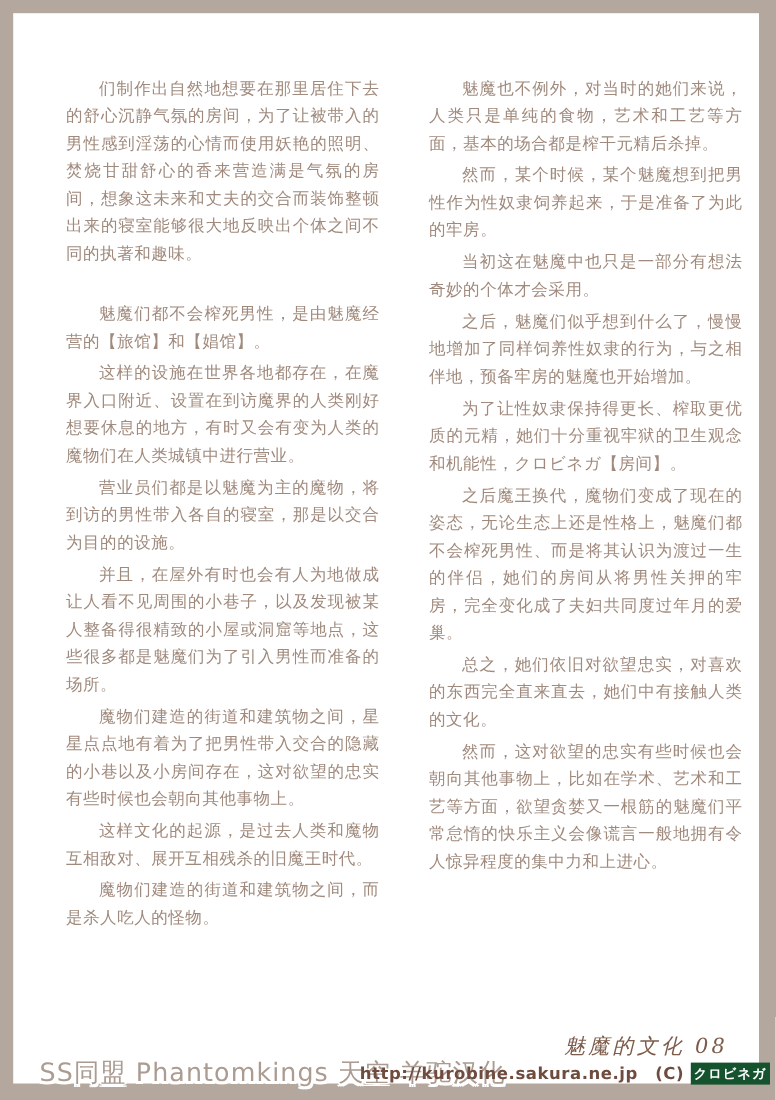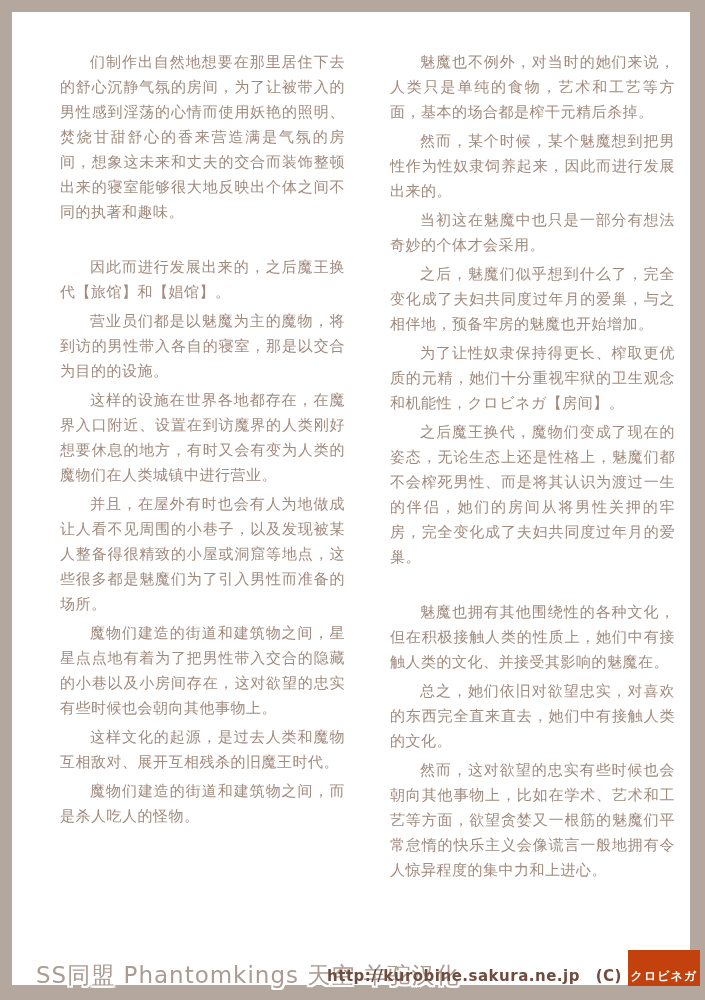--- a/index.html
+++ b/index.html
@@ -19,20 +19,21 @@
     left: 12px;
     top: 12px;
     right: 15px;
     bottom: 15px;
     background: #ffffff;
   }
   .columns {
     display: flex;
     padding: 38px 15px 0 48px;
     gap: 45px;
+    margin-top: 18px;
   }
   .column {
     width: 285px;
     flex: 0 0 285px;
   }
   .column p {
     margin: 0 0 4px 0;
     font-size: 15px;
     line-height: 25px;
     letter-spacing: 0.5px;
@@ -78,64 +79,64 @@
     font-size: 15px;
     font-weight: bold;
     letter-spacing: 0.5px;
     color: #6f4c3e;
   }
   .url-line .copyright {
     margin-left: 10px;
   }
   .badge {
     display: inline-block;
-    background: #c2410c;
+    background: #14532d;
     color: #ffffff;
     font-size: 12px;
     font-weight: bold;
     letter-spacing: 1px;
-    padding: 18px 3px 1px 3px;
+    padding: 2px 3px 1px 3px;
     vertical-align: 1px;
   }
 </style>
 </head>
 <body>
 
 <div class="paper">
 
   <div class="columns">
 
     <div class="column">
       <p>们制作出自然地想要在那里居住下去的舒心沉静气氛的房间，为了让被带入的男性感到淫荡的心情而使用妖艳的照明、焚烧甘甜舒心的香来营造满是气氛的房间，想象这未来和丈夫的交合而装饰整顿出来的寝室能够很大地反映出个体之间不同的执著和趣味。</p>
-      <p class="gap-before">因此而进行发展出来的，之后魔王换代【旅馆】和【娼馆】。</p>
+      <p class="gap-before">魅魔们都不会榨死男性，是由魅魔经营的【旅馆】和【娼馆】。</p>
+      <p>这样的设施在世界各地都存在，在魔界入口附近、设置在到访魔界的人类刚好想要休息的地方，有时又会有变为人类的魔物们在人类城镇中进行营业。</p>
       <p>营业员们都是以魅魔为主的魔物，将到访的男性带入各自的寝室，那是以交合为目的的设施。</p>
-      <p>这样的设施在世界各地都存在，在魔界入口附近、设置在到访魔界的人类刚好想要休息的地方，有时又会有变为人类的魔物们在人类城镇中进行营业。</p>
       <p>并且，在屋外有时也会有人为地做成让人看不见周围的小巷子，以及发现被某人整备得很精致的小屋或洞窟等地点，这些很多都是魅魔们为了引入男性而准备的场所。</p>
       <p>魔物们建造的街道和建筑物之间，星星点点地有着为了把男性带入交合的隐藏的小巷以及小房间存在，这对欲望的忠实有些时候也会朝向其他事物上。</p>
       <p>这样文化的起源，是过去人类和魔物互相敌对、展开互相残杀的旧魔王时代。</p>
       <p>魔物们建造的街道和建筑物之间，而是杀人吃人的怪物。</p>
     </div>
 
     <div class="column">
       <p>魅魔也不例外，对当时的她们来说，人类只是单纯的食物，艺术和工艺等方面，基本的场合都是榨干元精后杀掉。</p>
-      <p>然而，某个时候，某个魅魔想到把男性作为性奴隶饲养起来，因此而进行发展出来的。</p>
+      <p>然而，某个时候，某个魅魔想到把男性作为性奴隶饲养起来，于是准备了为此的牢房。</p>
       <p>当初这在魅魔中也只是一部分有想法奇妙的个体才会采用。</p>
-      <p>之后，魅魔们似乎想到什么了，完全变化成了夫妇共同度过年月的爱巢，与之相伴地，预备牢房的魅魔也开始增加。</p>
+      <p>之后，魅魔们似乎想到什么了，慢慢地增加了同样饲养性奴隶的行为，与之相伴地，预备牢房的魅魔也开始增加。</p>
       <p>为了让性奴隶保持得更长、榨取更优质的元精，她们十分重视牢狱的卫生观念和机能性，クロビネガ【房间】。</p>
       <p>之后魔王换代，魔物们变成了现在的姿态，无论生态上还是性格上，魅魔们都不会榨死男性、而是将其认识为渡过一生的伴侣，她们的房间从将男性关押的牢房，完全变化成了夫妇共同度过年月的爱巢。</p>
-      <p class="gap-before">魅魔也拥有其他围绕性的各种文化，但在积极接触人类的性质上，她们中有接触人类的文化、并接受其影响的魅魔在。</p>
       <p>总之，她们依旧对欲望忠实，对喜欢的东西完全直来直去，她们中有接触人类的文化。</p>
       <p>然而，这对欲望的忠实有些时候也会朝向其他事物上，比如在学术、艺术和工艺等方面，欲望贪婪又一根筋的魅魔们平常怠惰的快乐主义会像谎言一般地拥有令人惊异程度的集中力和上进心。</p>
     </div>
 
   </div>
 
   <div class="watermark">SS同盟 Phantomkings 天空 羊驼汉化</div>
 
   <div class="credits">
+    <div class="series-title">魅魔的文化 08</div>
     <div class="url-line">
       <span>http://kurobine.sakura.ne.jp</span>
       <span class="copyright">(C)</span>
       <span class="badge">クロビネガ</span>
     </div>
   </div>
 
 </div>
 
 </body></html>

